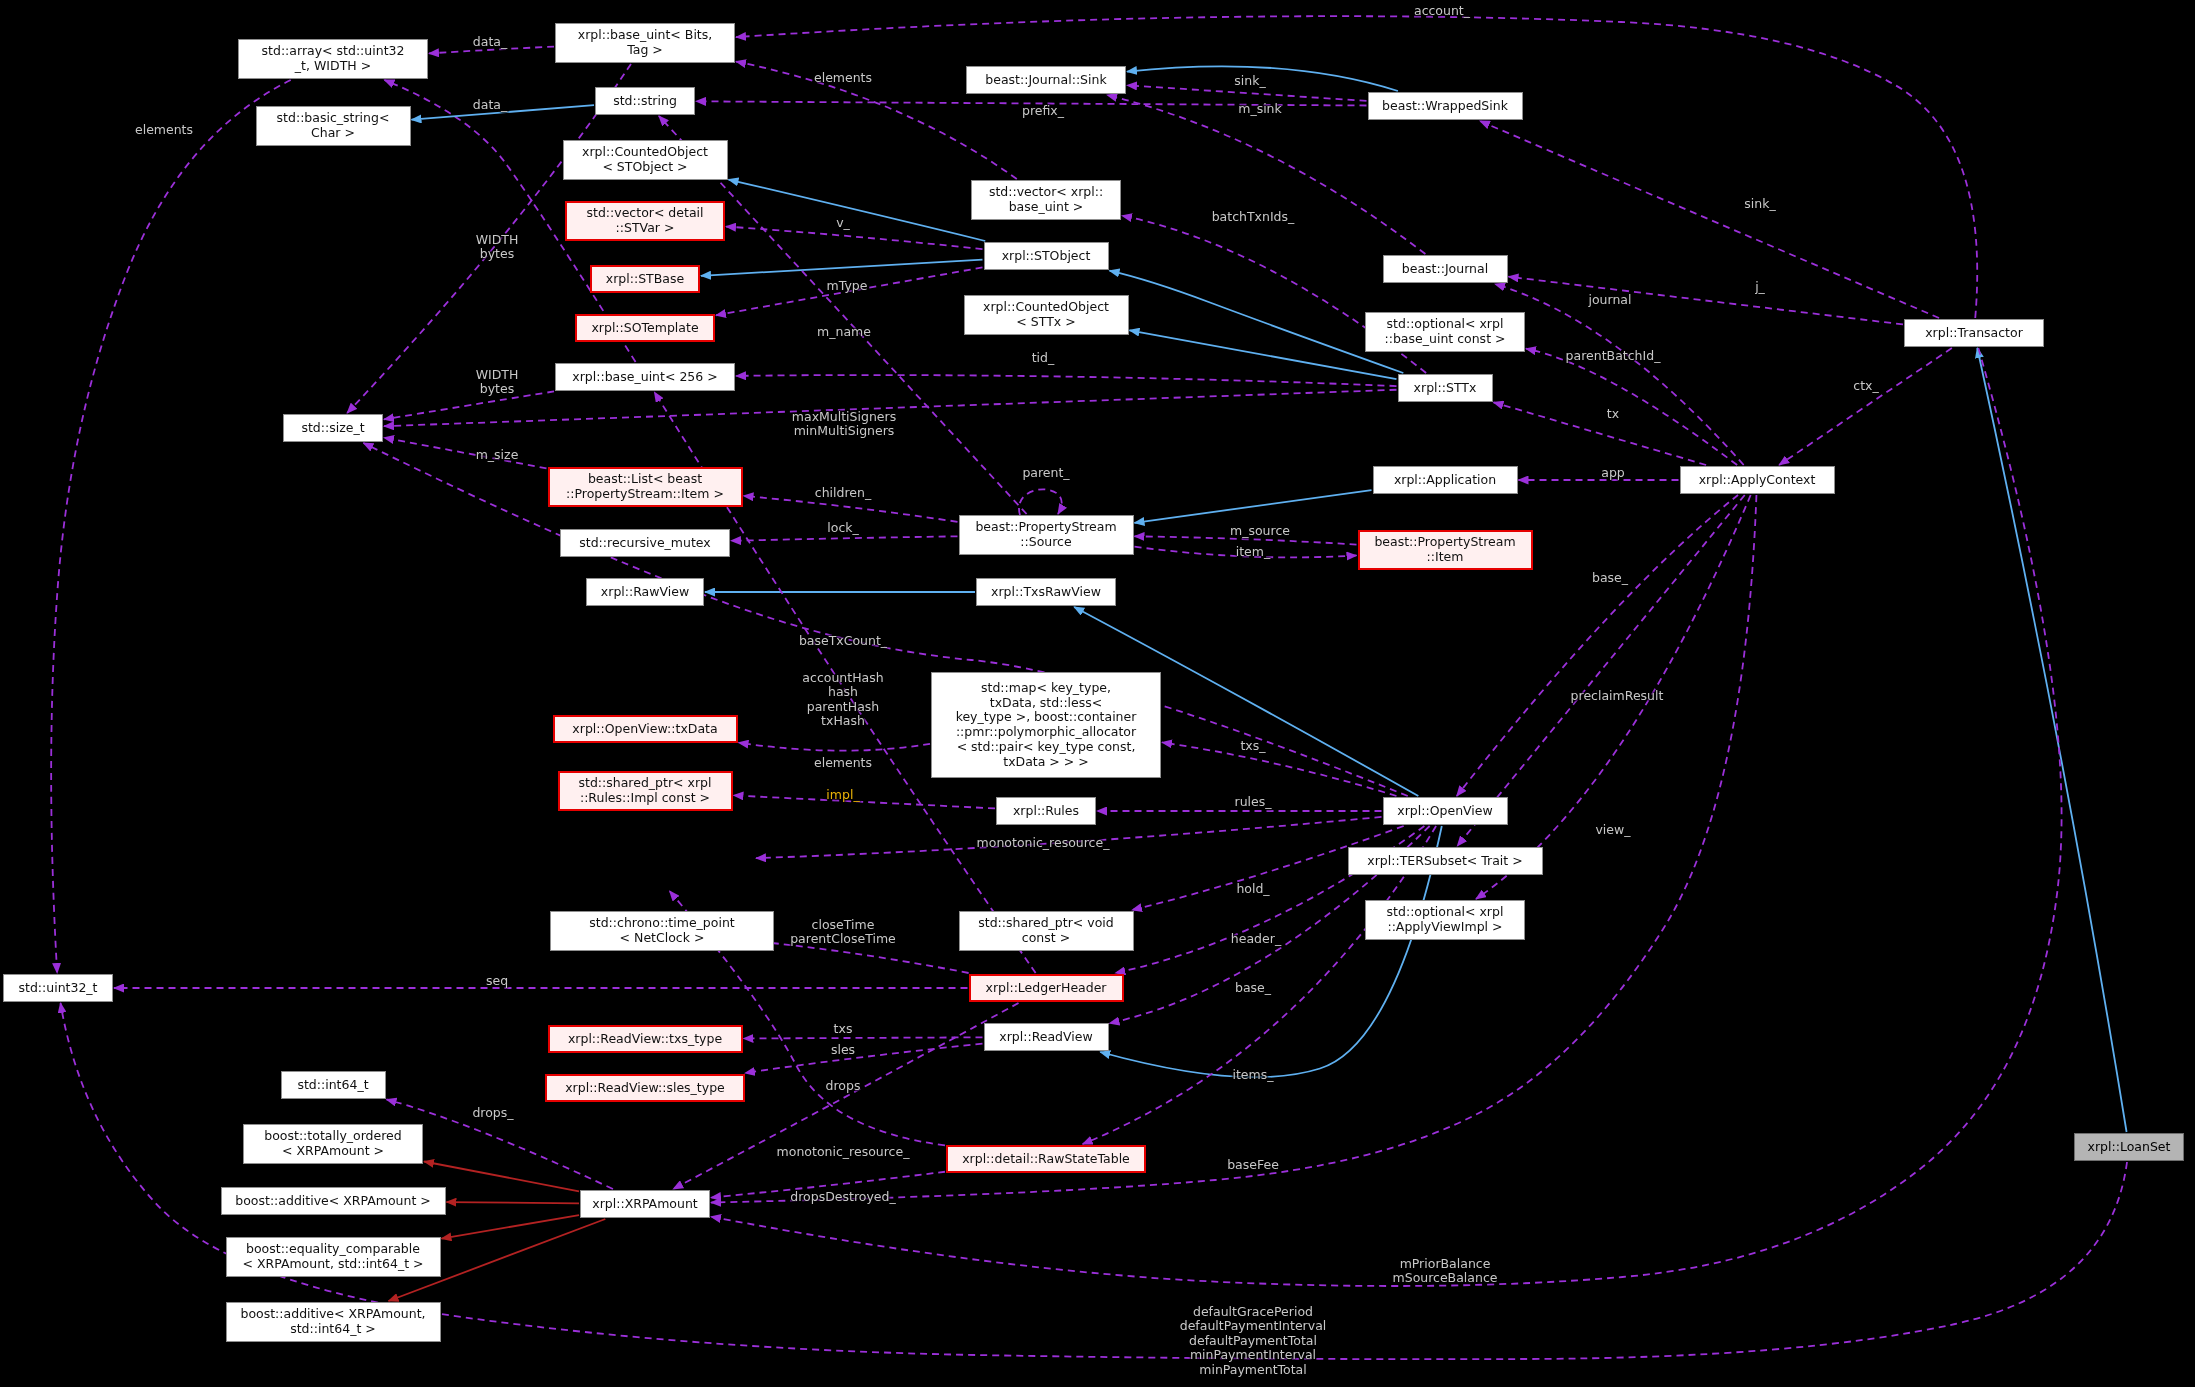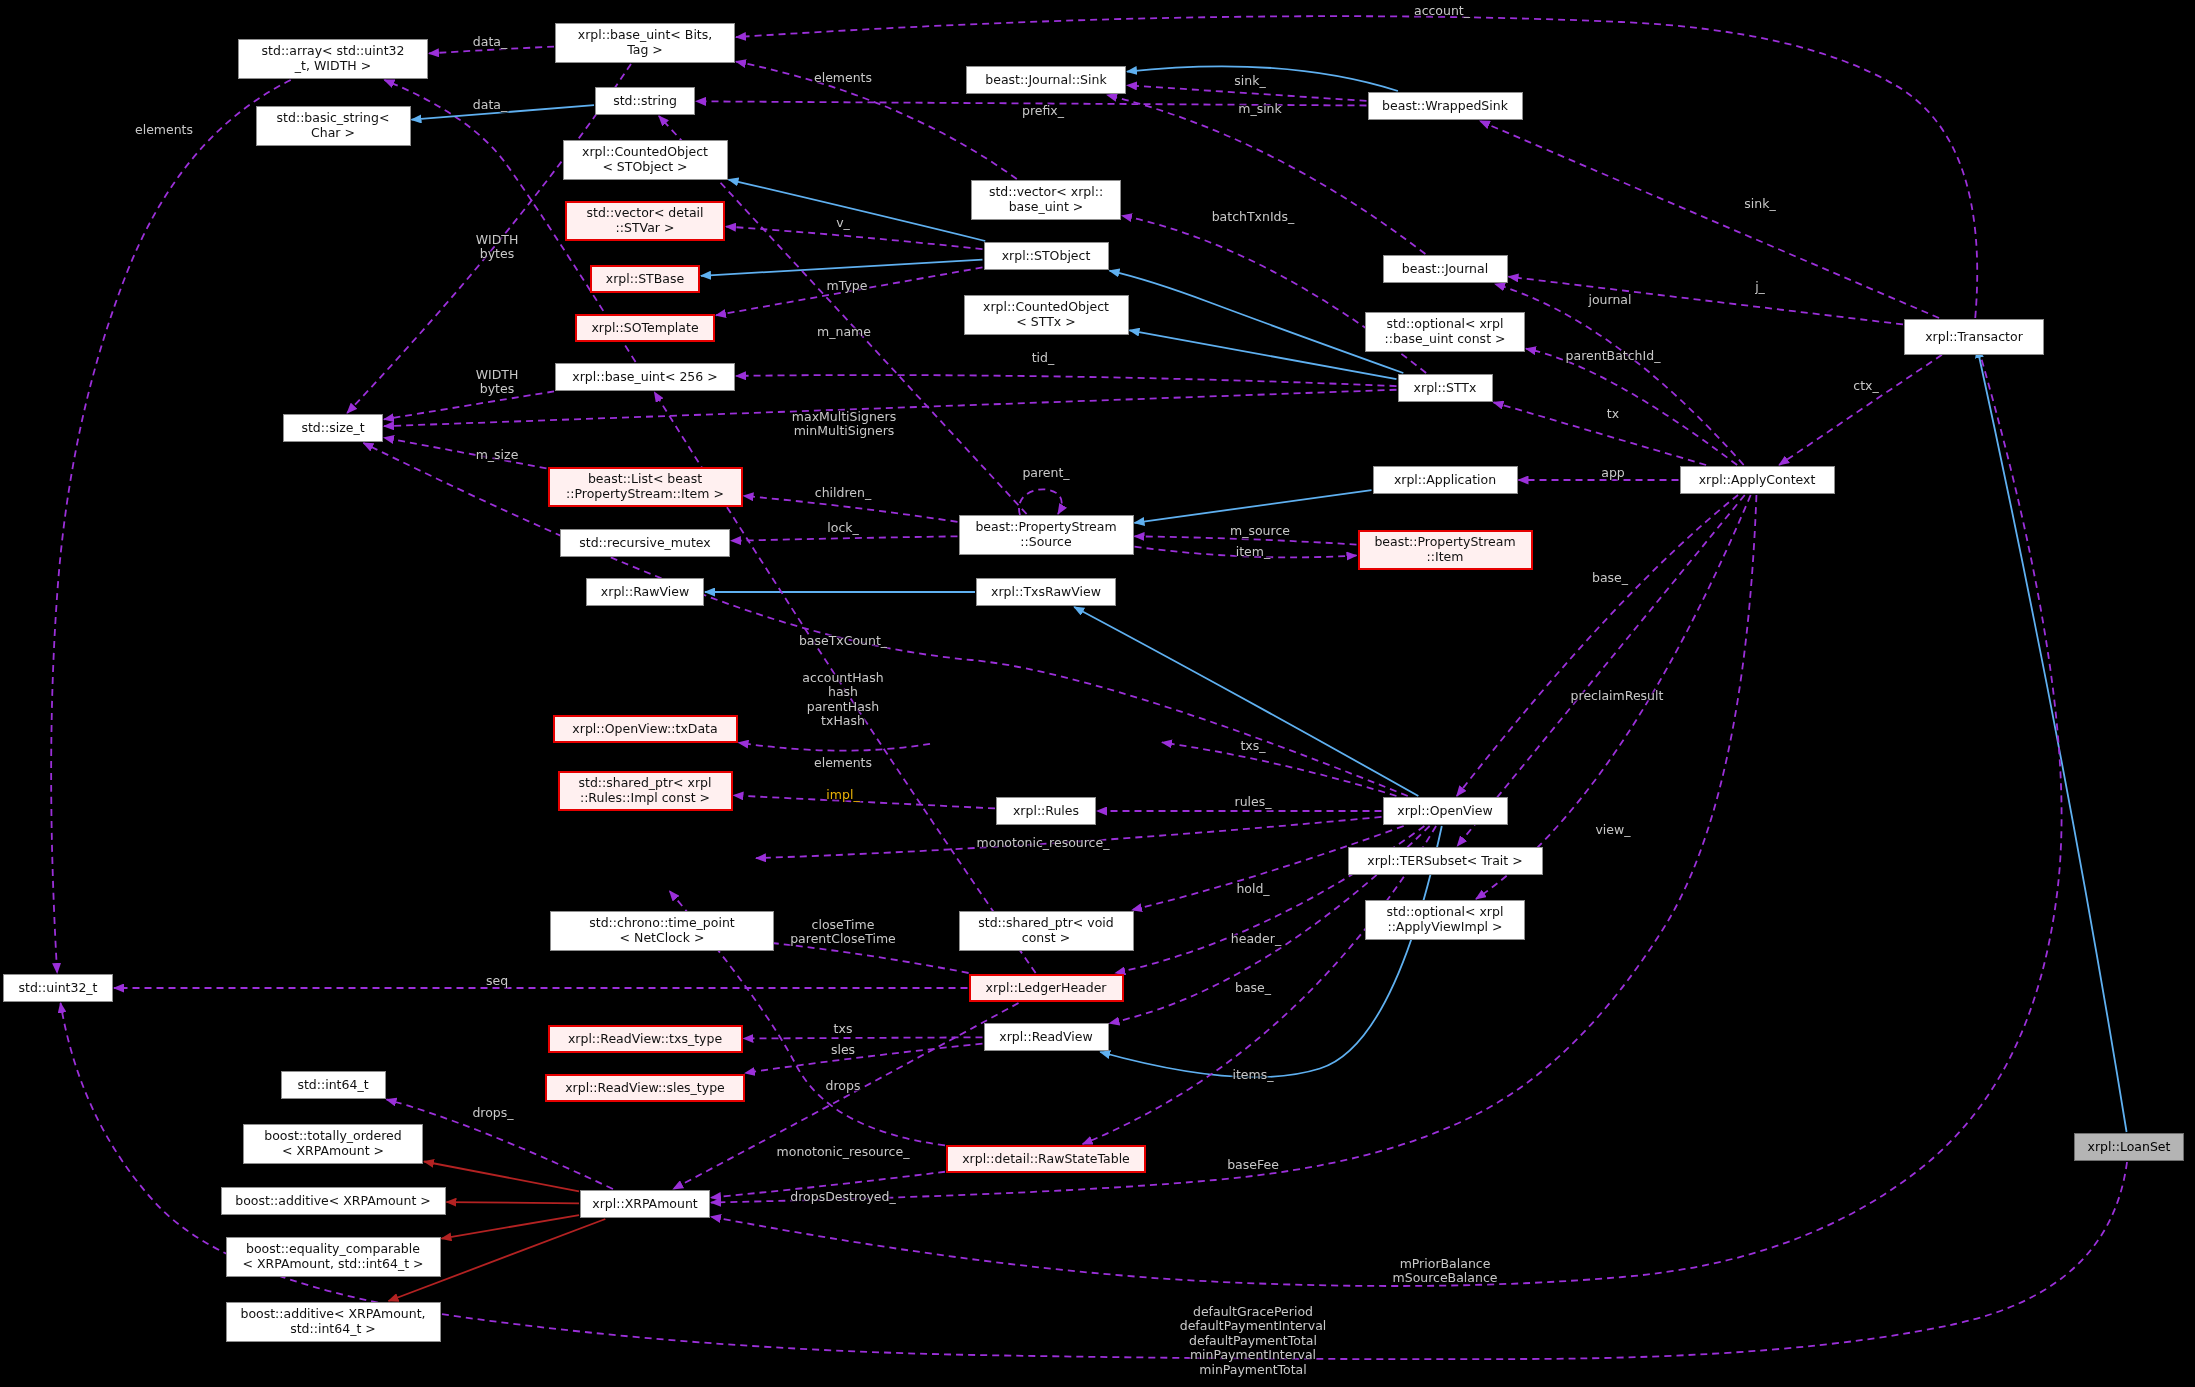--- a/index.html
+++ b/index.html
@@ -204,31 +204,37 @@
     <div class="node" style="left: 1367.5px; top: 92px; width: 155px; height: 28px;">beast::WrappedSink</div>
     <div class="node" style="left: 971px; top: 180px; width: 150px; height: 40px;">std::vector&lt; xrpl::
 base_uint &gt;</div>
     <div class="node" style="left: 983.5px; top: 242px; width: 125px; height: 28px;">xrpl::STObject</div>
     <div class="node" style="left: 963.5px; top: 295px; width: 165px; height: 40px;">xrpl::CountedObject
 &lt; STTx &gt;</div>
     <div class="node" style="left: 1382.5px; top: 255px; width: 125px; height: 28px;">beast::Journal</div>
     <div class="node" style="left: 1365px; top: 312px; width: 160px; height: 40px;">std::optional&lt; xrpl
 ::base_uint const &gt;</div>
     <div class="node" style="left: 1397.5px; top: 374px; width: 95px; height: 28px;">xrpl::STTx</div>
-    <div class="node" style="left: 1904px; top: 319px; width: 140px; height: 36px;">xrpl::Transactor</div>
+    <div class="node" style="left: 1904px; top: 319px; width: 140px; height: 28px;">xrpl::Transactor</div>
     <div class="node" style="left: 1372.5px; top: 466px; width: 145px; height: 28px;">xrpl::Application</div>
     <div class="node" style="left: 1679.5px; top: 466px; width: 155px; height: 28px;">xrpl::ApplyContext</div>
     <div class="node" style="left: 958.5px; top: 515px; width: 175px; height: 40px;">beast::PropertyStream
 ::Source</div>
     <div class="node red" style="left: 1357.5px; top: 530px; width: 175px; height: 40px;">beast::PropertyStream
 ::Item</div>
     <div class="node" style="left: 976px; top: 578px; width: 140px; height: 28px;">xrpl::TxsRawView</div>
     <div class="node red" style="left: 552.5px; top: 715px; width: 185px; height: 28px;">xrpl::OpenView::txData</div>
     <div class="node red" style="left: 557.5px; top: 771px; width: 175px; height: 40px;">std::shared_ptr&lt; xrpl
 ::Rules::Impl const &gt;</div>
+    <div class="node" style="left: 931px; top: 672px; width: 230px; height: 106px;">std::map&lt; key_type,
+txData, std::less&lt;
+key_type &gt;, boost::container
+::pmr::polymorphic_allocator
+&lt; std::pair&lt; key_type const,
+txData &gt; &gt; &gt;</div>
     <div class="node" style="left: 996px; top: 797px; width: 100px; height: 28px;">xrpl::Rules</div>
     <div class="node" style="left: 550px; top: 911px; width: 224px; height: 40px;">std::chrono::time_point
 &lt; NetClock &gt;</div>
     <div class="node" style="left: 958.5px; top: 911px; width: 175px; height: 40px;">std::shared_ptr&lt; void
 const &gt;</div>
     <div class="node red" style="left: 968.5px; top: 974px; width: 155px; height: 28px;">xrpl::LedgerHeader</div>
     <div class="node" style="left: 1382.5px; top: 797px; width: 125px; height: 28px;">xrpl::OpenView</div>
     <div class="node" style="left: 1347.5px; top: 847px; width: 195px; height: 28px;">xrpl::TERSubset&lt; Trait &gt;</div>
     <div class="node" style="left: 1365px; top: 900px; width: 160px; height: 40px;">std::optional&lt; xrpl
 ::ApplyViewImpl &gt;</div>

